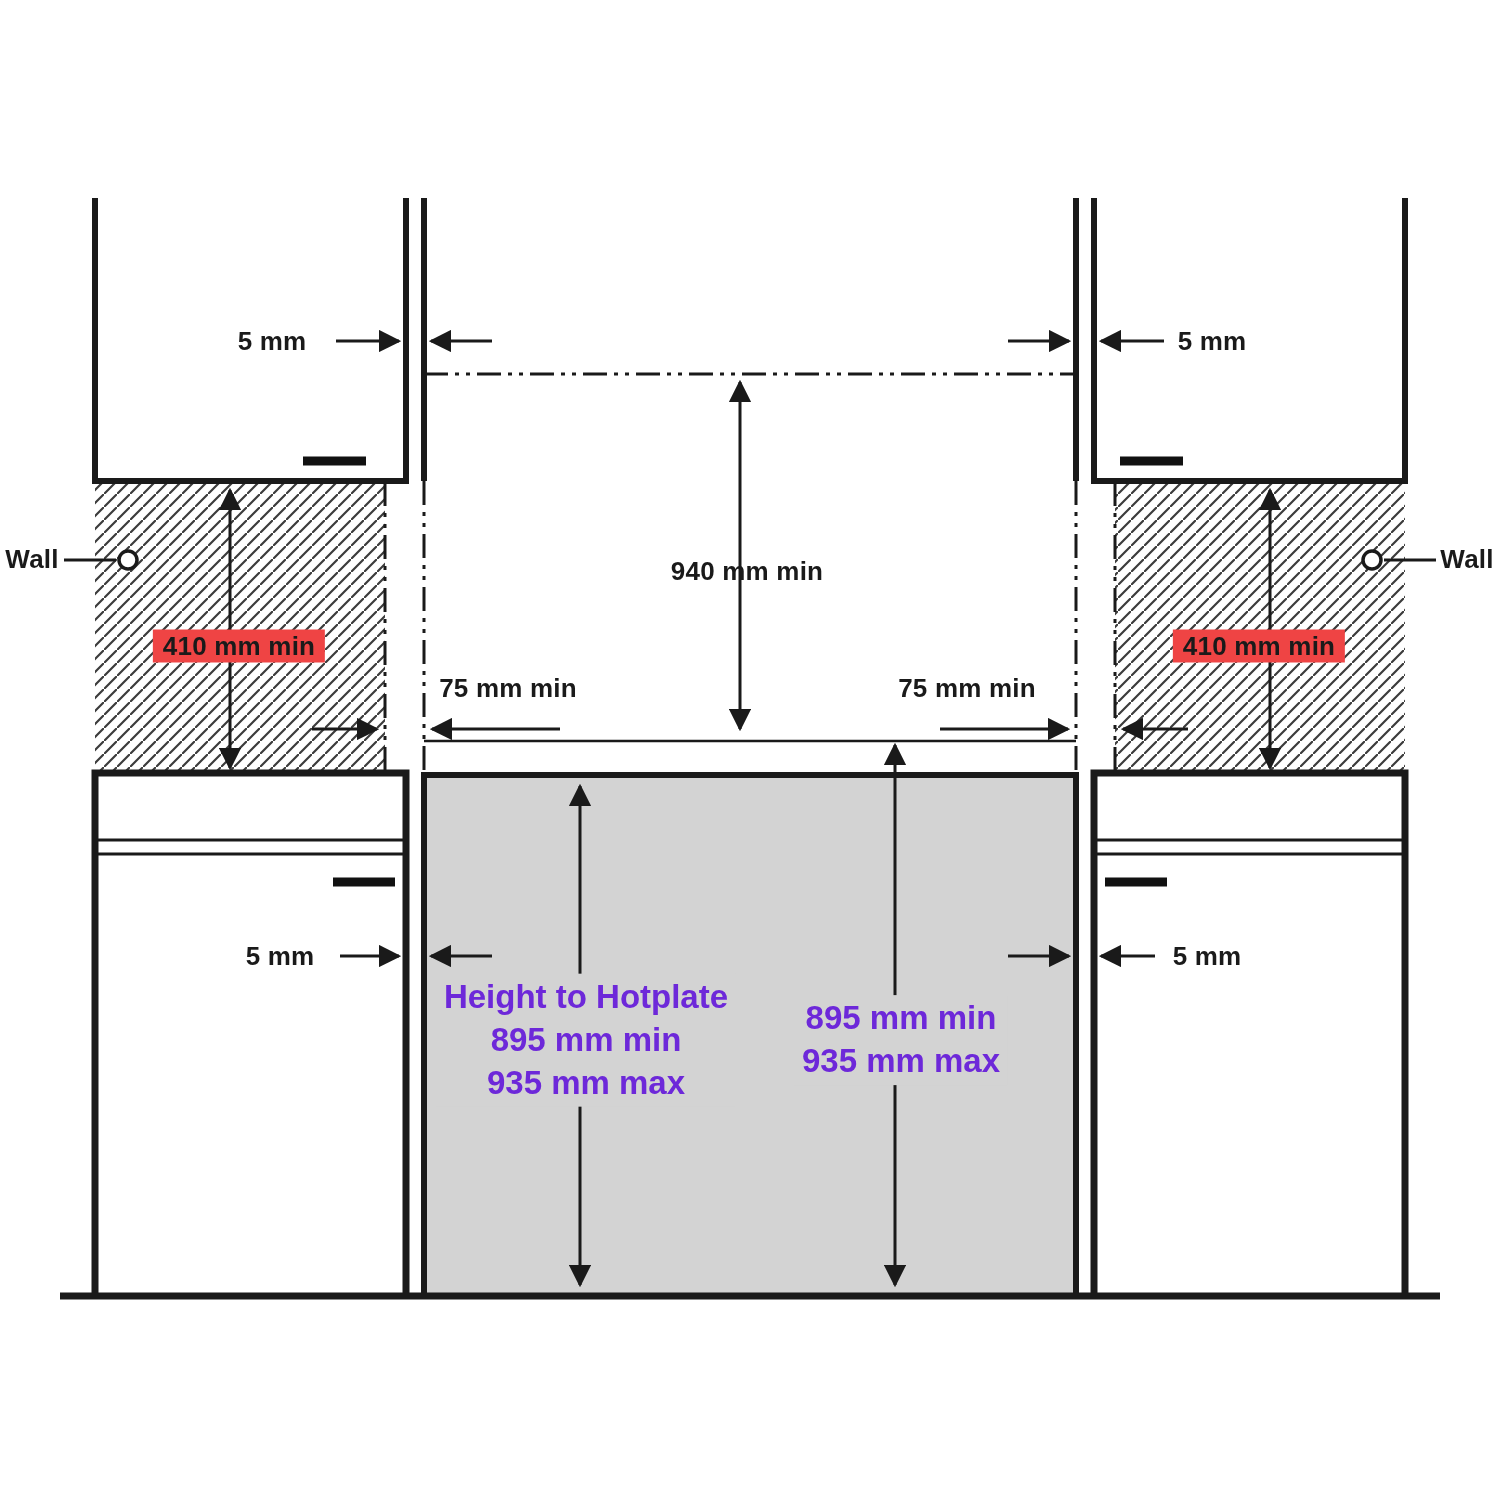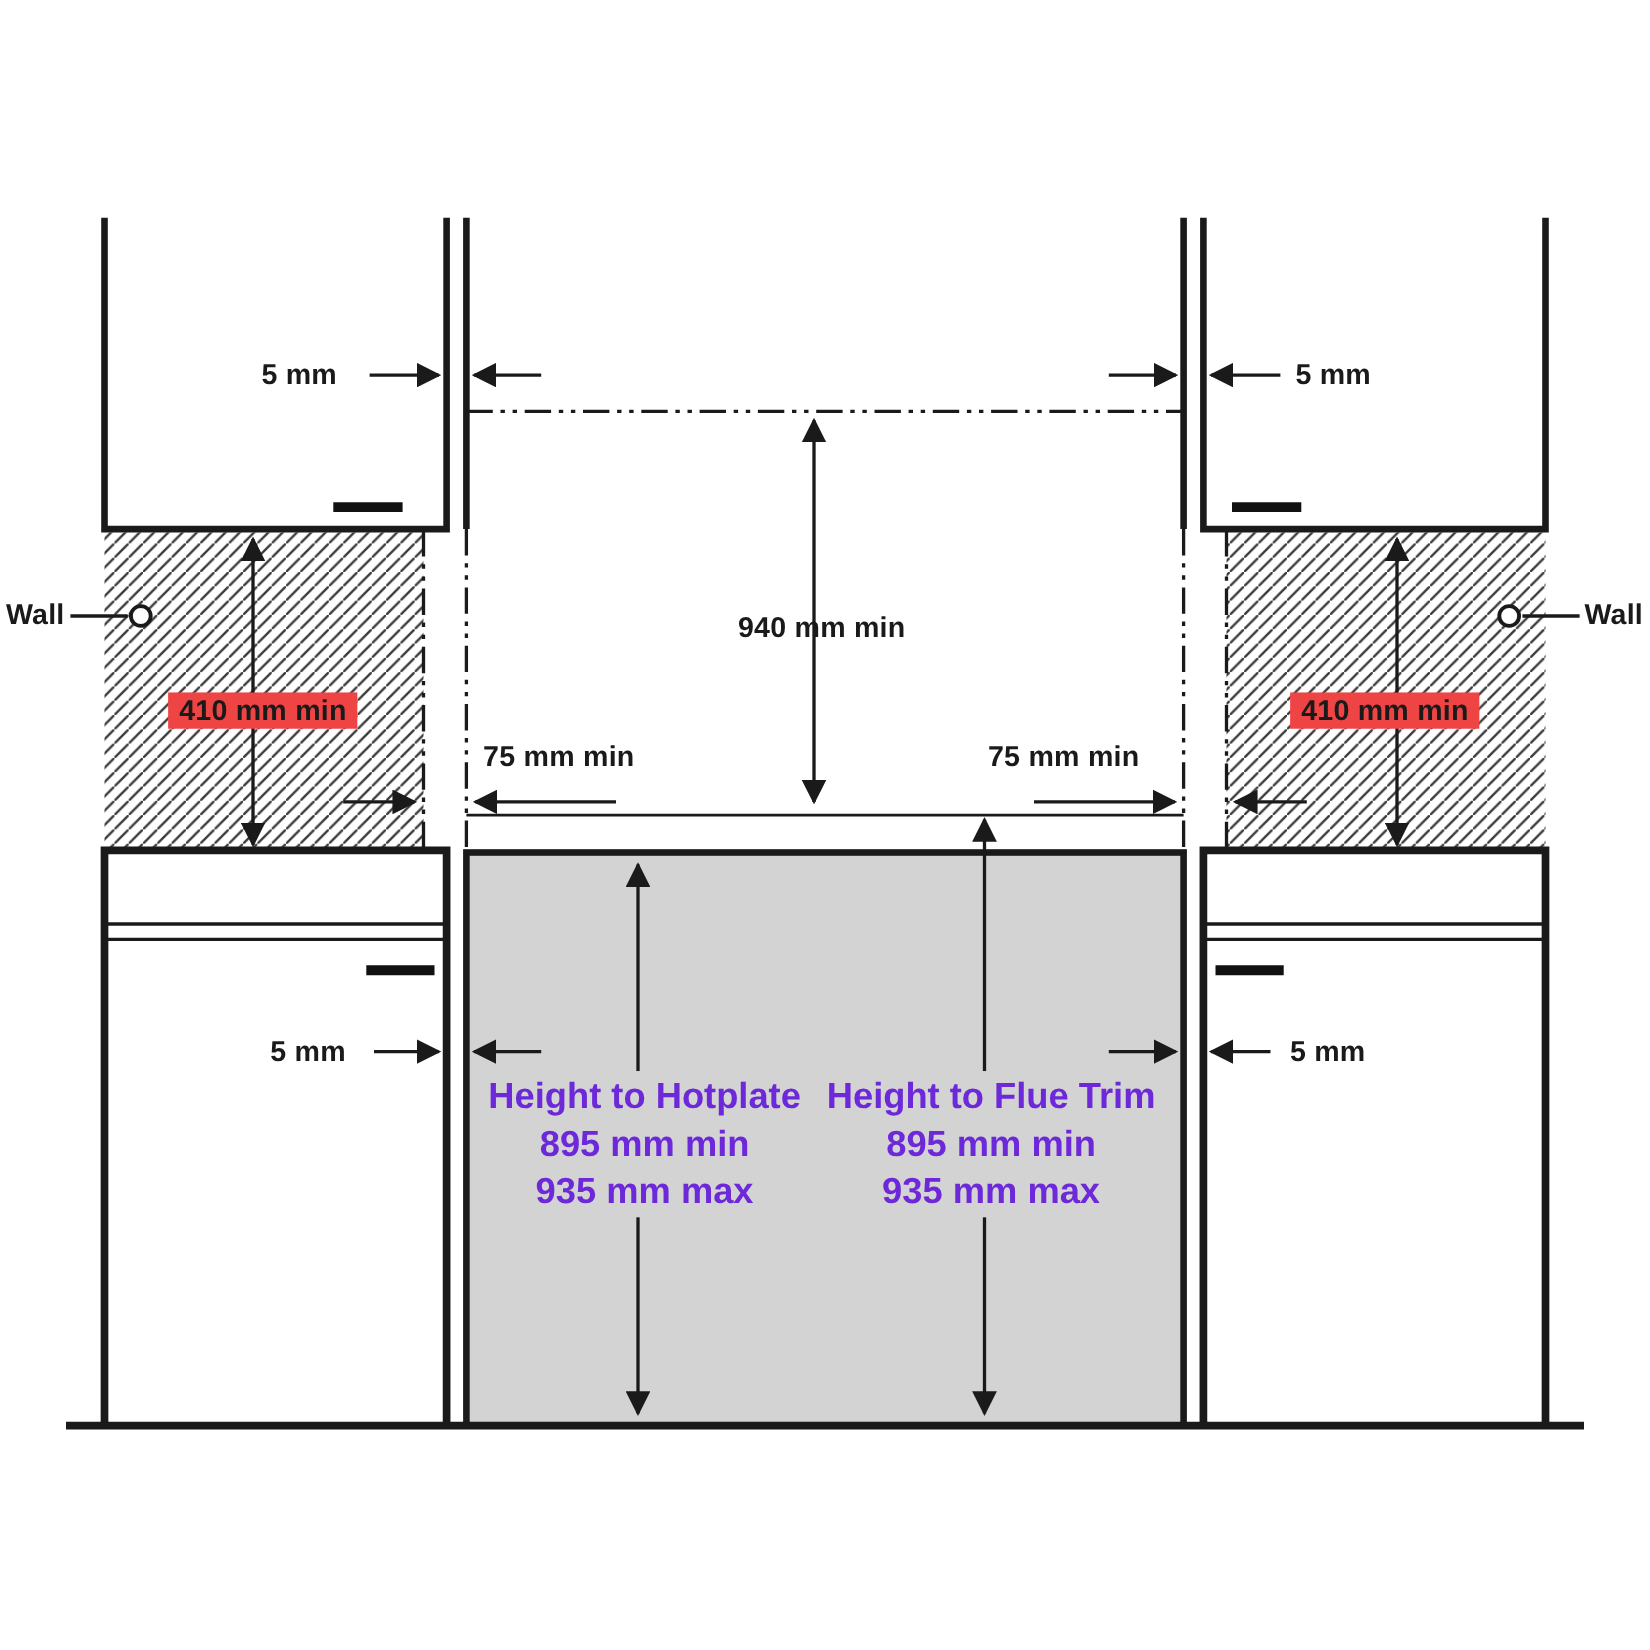--- a/index.html
+++ b/index.html
@@ -148,18 +148,17 @@
   <div class="lbl" style="left:280px;top:956px">5 mm</div>
   <div class="lbl" style="left:1207px;top:956px">5 mm</div>
 
   <div class="dimblock" style="left:586px;top:1040px">
     <div>Height to Hotplate</div>
     <div>895 mm min</div>
     <div>935 mm max</div>
   </div>
 
   <div class="dimblock" style="left:901px;top:1040px">
-    <div>Height to Flue Trim</div>
     <div>895 mm min</div>
     <div>935 mm max</div>
   </div>
 
 </div>
 
 </body></html>

